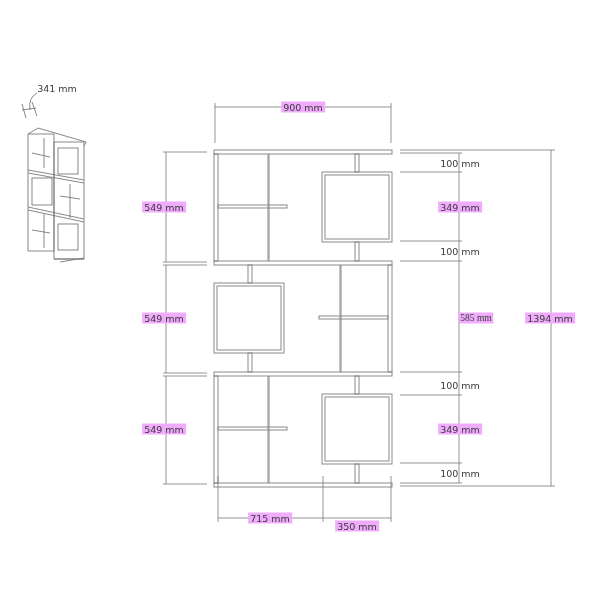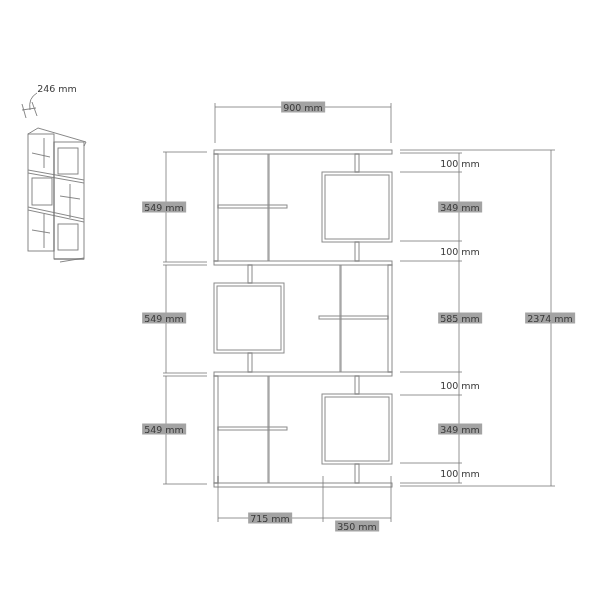--- a/index.html
+++ b/index.html
@@ -1,18 +1,18 @@
 <!DOCTYPE html>
 <html><head>
   <meta charset="utf-8">
   <style>
     html, body { margin: 0; padding: 0; background: #ffffff; }
     body { width: 600px; height: 600px; overflow: hidden; position: relative; font-family: "DejaVu Sans", sans-serif; }
     #canvas { position: absolute; left: 0; top: 0; width: 600px; height: 600px; }
-    .lbl { position: absolute; font-size: 9.5px; color: #3a3a3a; white-space: nowrap; background: #a3a3a3; padding: 0 2px; line-height: 11px; transform: translate(-50%, -50%); }
+    .lbl { position: absolute; font-size: 9.5px; color: #3a3a3a; white-space: nowrap; background: #f0abfc; padding: 0 2px; line-height: 11px; transform: translate(-50%, -50%); }
     .lbl.noback { background: transparent; }
   </style>
 </head>
 <body>
 
 <svg id="canvas" viewBox="0 0 600 600" xmlns="http://www.w3.org/2000/svg">
   <g fill="none" stroke="#8a8a8a" stroke-width="1">
 
     <g stroke="#7a7a7a" stroke-width="0.9">
 
@@ -112,31 +112,31 @@
       <line x1="551" y1="150" x2="551" y2="486"></line>
 
       <line x1="218" y1="476" x2="218" y2="522"></line>
       <line x1="323" y1="476" x2="323" y2="522"></line>
       <line x1="391" y1="476" x2="391" y2="522"></line>
       <line x1="218" y1="518" x2="391" y2="518"></line>
     </g>
   </g>
 </svg>
 
-<span class="lbl noback" style="left:57px; top:88px;">246 mm</span>
+<span class="lbl noback" style="left:57px; top:88px;">341 mm</span>
 <span class="lbl" style="left:303px; top:107px;">900 mm</span>
 
 <span class="lbl" style="left:164px; top:207px;">549 mm</span>
 <span class="lbl" style="left:164px; top:318px;">549 mm</span>
 <span class="lbl" style="left:164px; top:429px;">549 mm</span>
 
 <span class="lbl noback" style="left:460px; top:163px;">100 mm</span>
 <span class="lbl" style="left:460px; top:207px;">349 mm</span>
 <span class="lbl noback" style="left:460px; top:251px;">100 mm</span>
-<span class="lbl" style="left:460px; top:318px;">585 mm</span>
+<span class="lbl" style="left:476px; top:318px;font-family:Liberation Serif, serif;">585 mm</span>
 <span class="lbl noback" style="left:460px; top:385px;">100 mm</span>
 <span class="lbl" style="left:460px; top:429px;">349 mm</span>
 <span class="lbl noback" style="left:460px; top:473px;">100 mm</span>
 
-<span class="lbl" style="left:550px; top:318px;">2374 mm</span>
+<span class="lbl" style="left:550px; top:318px;">1394 mm</span>
 
 <span class="lbl" style="left:270px; top:518px;">715 mm</span>
 <span class="lbl" style="left:357px; top:518px;margin-top:8px;">350 mm</span>
 
 </body></html>

